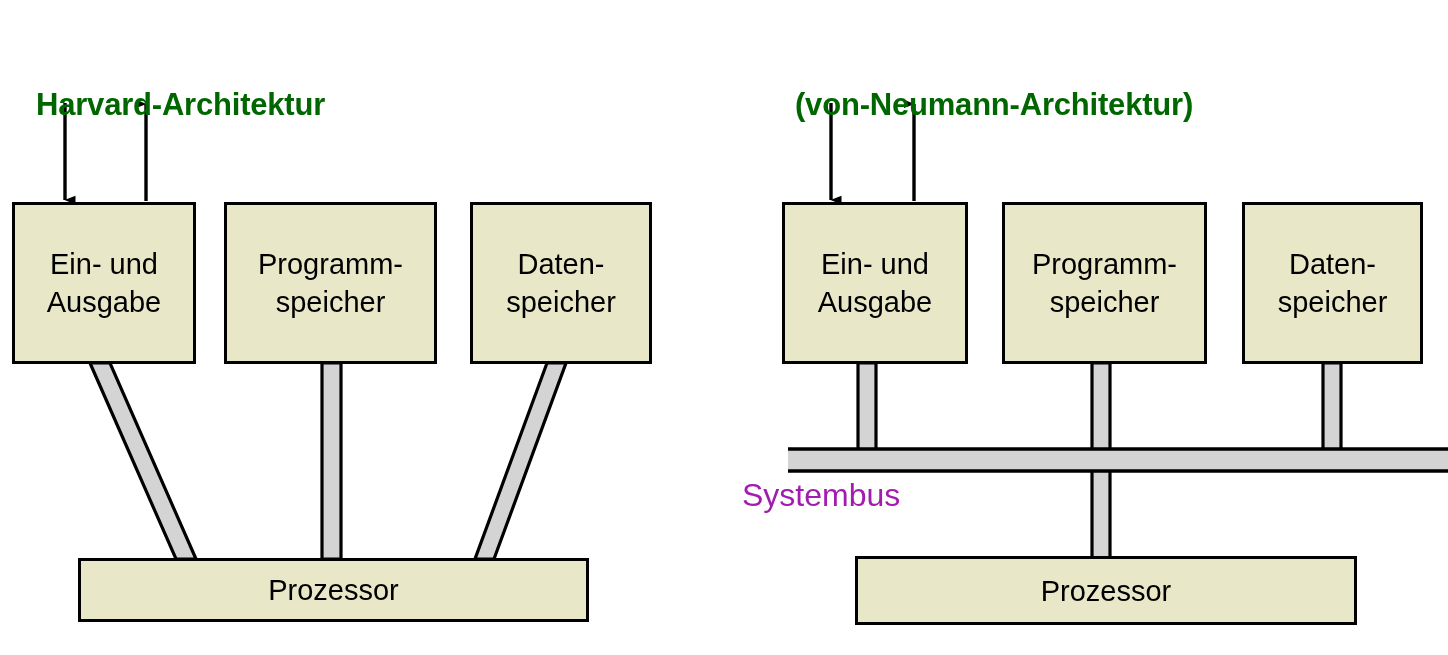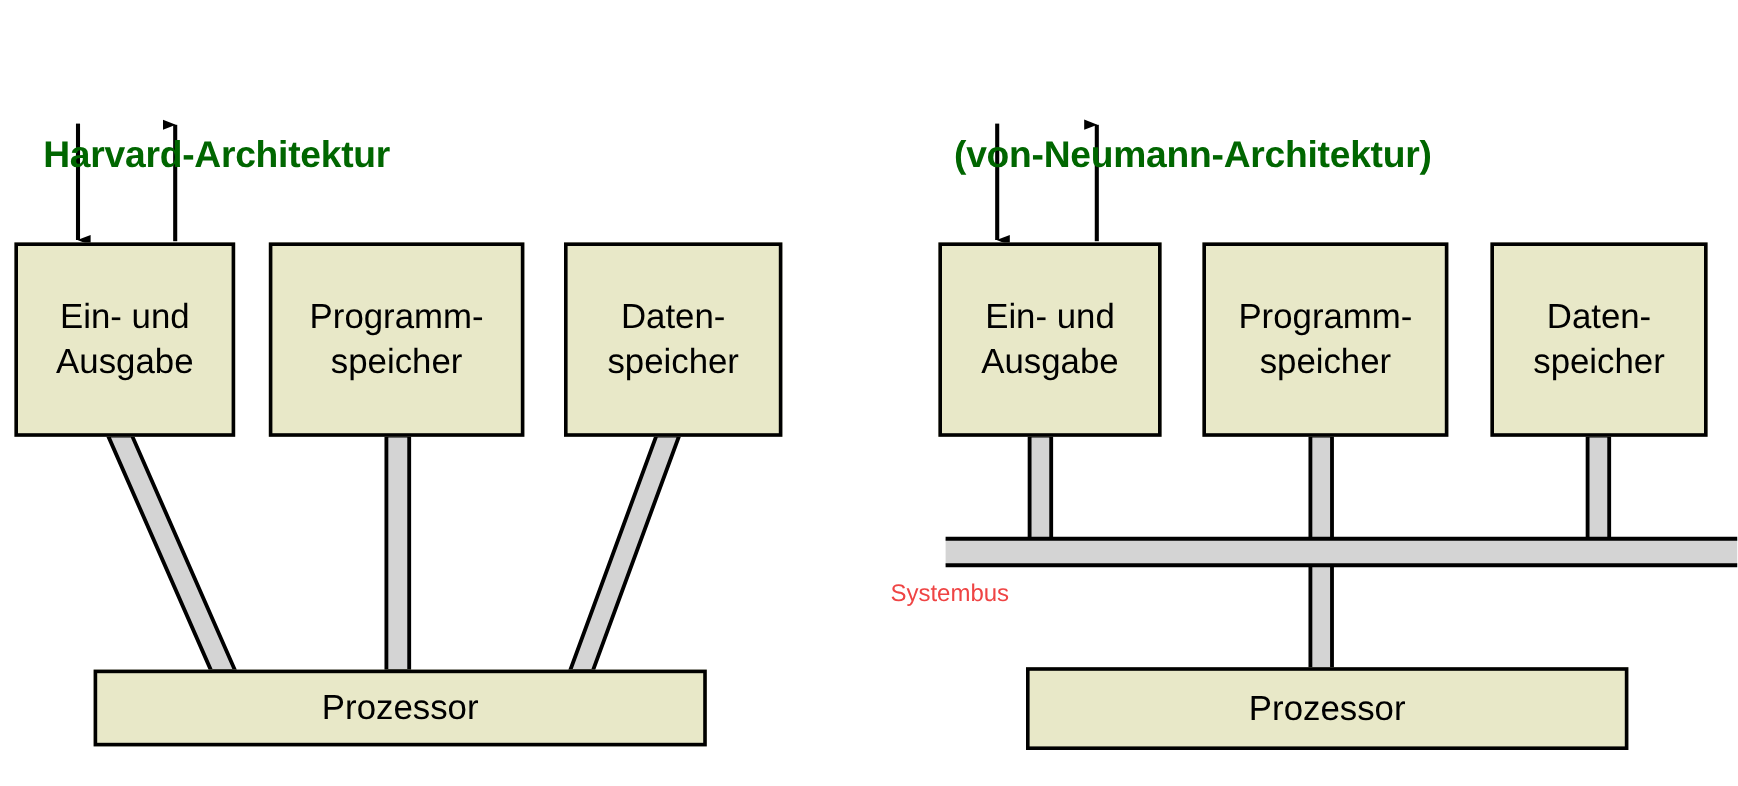--- a/index.html
+++ b/index.html
@@ -37,21 +37,20 @@
   #title-harvard {
     left: 36px;
     top: 12px;
   }
   #title-princeton {
     left: 795px;
     top: 12px;
   }
   .title-line {
     display: block;
-    margin-top: 24px;
   }
   .box {
     position: absolute;
     background: #e8e8c8;
     border: 3px solid #000000;
     box-sizing: border-box;
     display: flex;
     flex-direction: column;
     align-items: center;
     justify-content: center;
@@ -59,22 +58,22 @@
     font-size: 29px;
     line-height: 38px;
     text-align: left;
     white-space: pre;
   }
   .box-line {
     display: block;
   }
   .bus-label {
     position: absolute;
-    color: #ef4444;
-    font-size: 20px;
+    color: #a21caf;
+    font-size: 32px;
     line-height: 33px;
     white-space: pre;
   }
 </style>
 </head>
 <body>
 
 <div id="stage">
 
   <svg class="diagram-svg" viewBox="0 0 1448 655" xmlns="http://www.w3.org/2000/svg">

